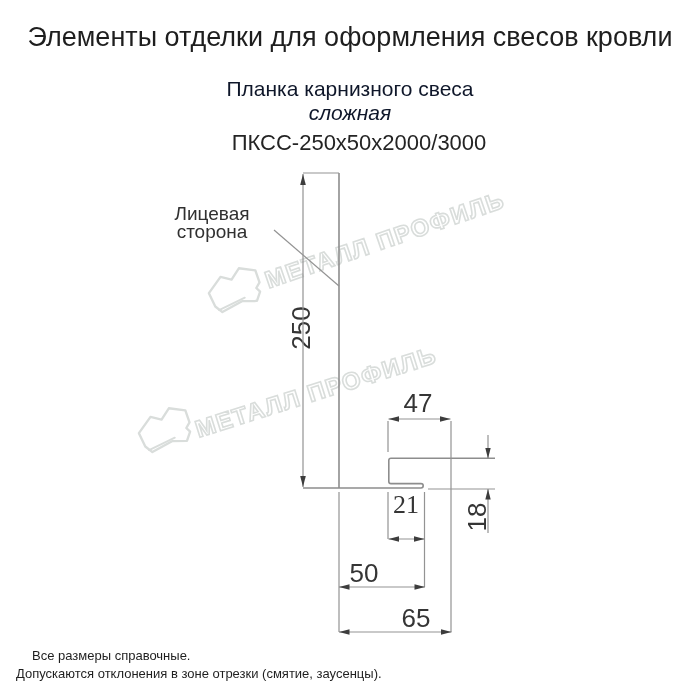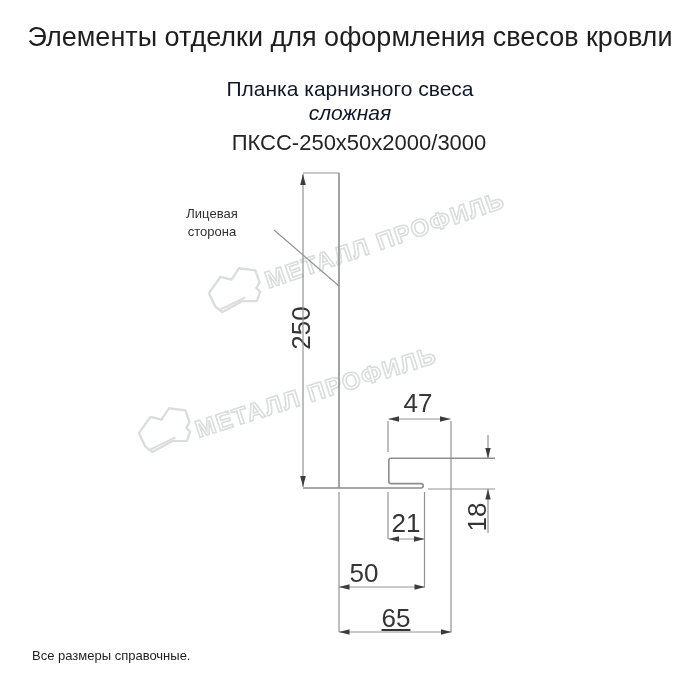--- a/index.html
+++ b/index.html
@@ -33,21 +33,21 @@
   
   .txt-layer{z-index:3;}
   .dim{
     position:absolute;font-size:26px;color:#353535;white-space:nowrap;
     transform:translate(-50%,-50%);line-height:26px;
   }
   .dim-rot{transform:translate(-50%,-50%) rotate(-90deg);}
   .dim-bg{background:#ffffff;padding:0 3px;}
   .face-label{
     left:150px;top:205px;width:124px;text-align:center;
-    font-size:13px;line-height:18px;color:#303030;z-index:3;
+    font-size:19px;line-height:18px;color:#303030;z-index:3;
   }
   
   .note{left:16px;font-size:13px;color:#1f1f1f;z-index:3;white-space:nowrap;}
   .note1{top:648px;margin-left:16px;}
   .note2{top:666px;}
 </style>
 </head>
 <body>
 
 <div id="canvas">
@@ -120,20 +120,21 @@
 
   <div class="abs face-label">
     <span>Лицевая</span><br>
     <span>сторона</span>
   </div>
 
   <div class="txt-layer">
     <div class="dim dim-rot dim-bg abs" style="left:301px;top:328px;">250</div>
     <div class="dim abs" style="left:418px;top:403px;">47</div>
     <div class="dim dim-rot abs" style="left:477px;top:517px;">18</div>
-    <div class="dim abs" style="left:406px;top:523px;">21</div>
+    <div class="dim abs" style="left:406px;top:505px;font-family:Liberation Serif, serif;">21</div>
     <div class="dim abs" style="left:364px;top:573px;">50</div>
-    <div class="dim abs" style="left:396px;top:618px;text-decoration:underline;">65</div>
+    <div class="dim abs" style="left:416px;top:618px;">65</div>
   </div>
 
   <div class="abs note note1">Все размеры справочные.</div>
+  <div class="abs note note2">Допускаются отклонения в зоне отрезки (смятие, заусенцы).</div>
 
 </div>
 
 </body></html>

